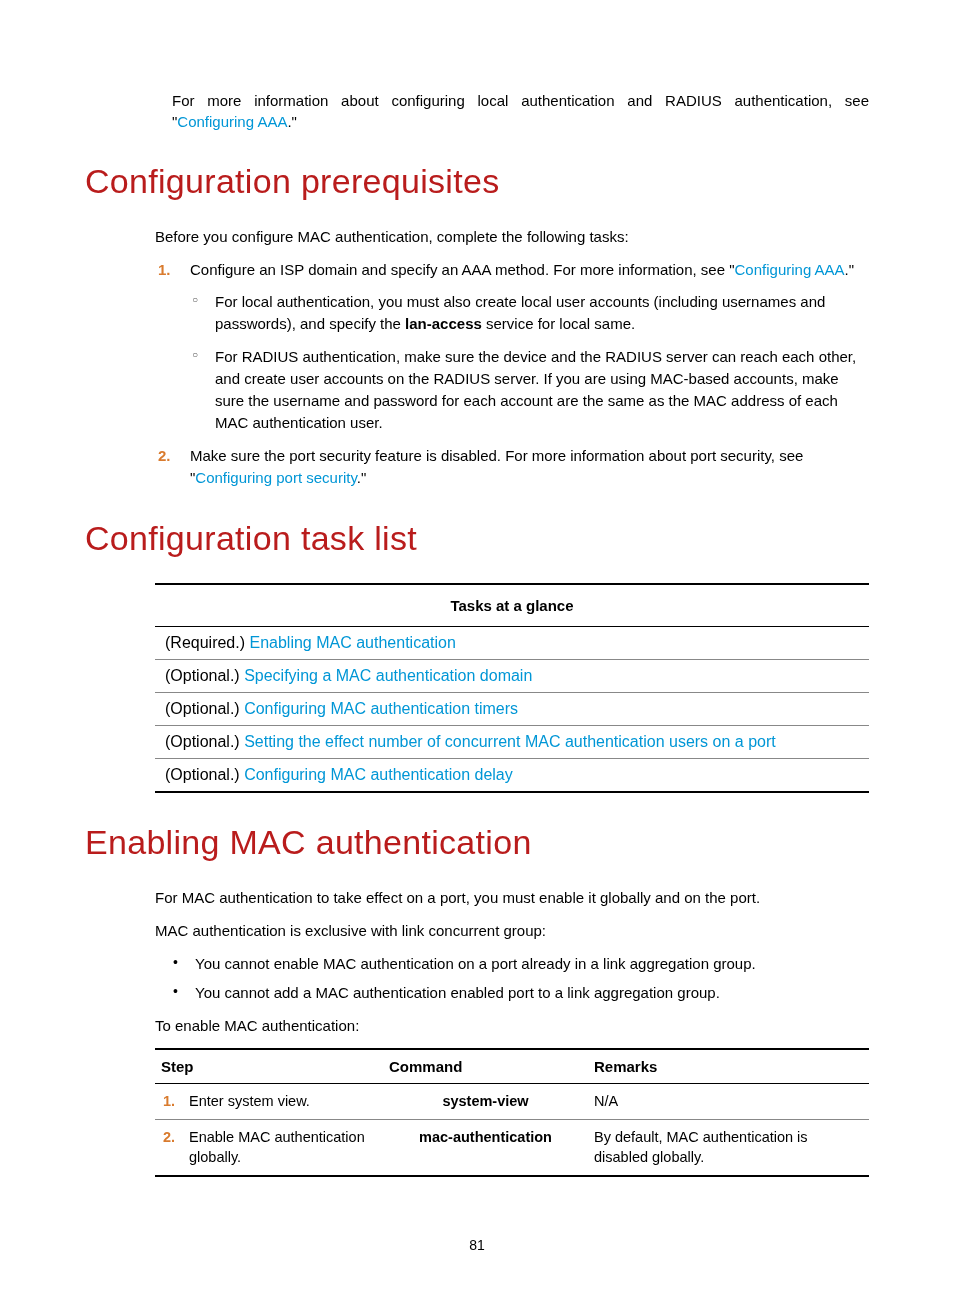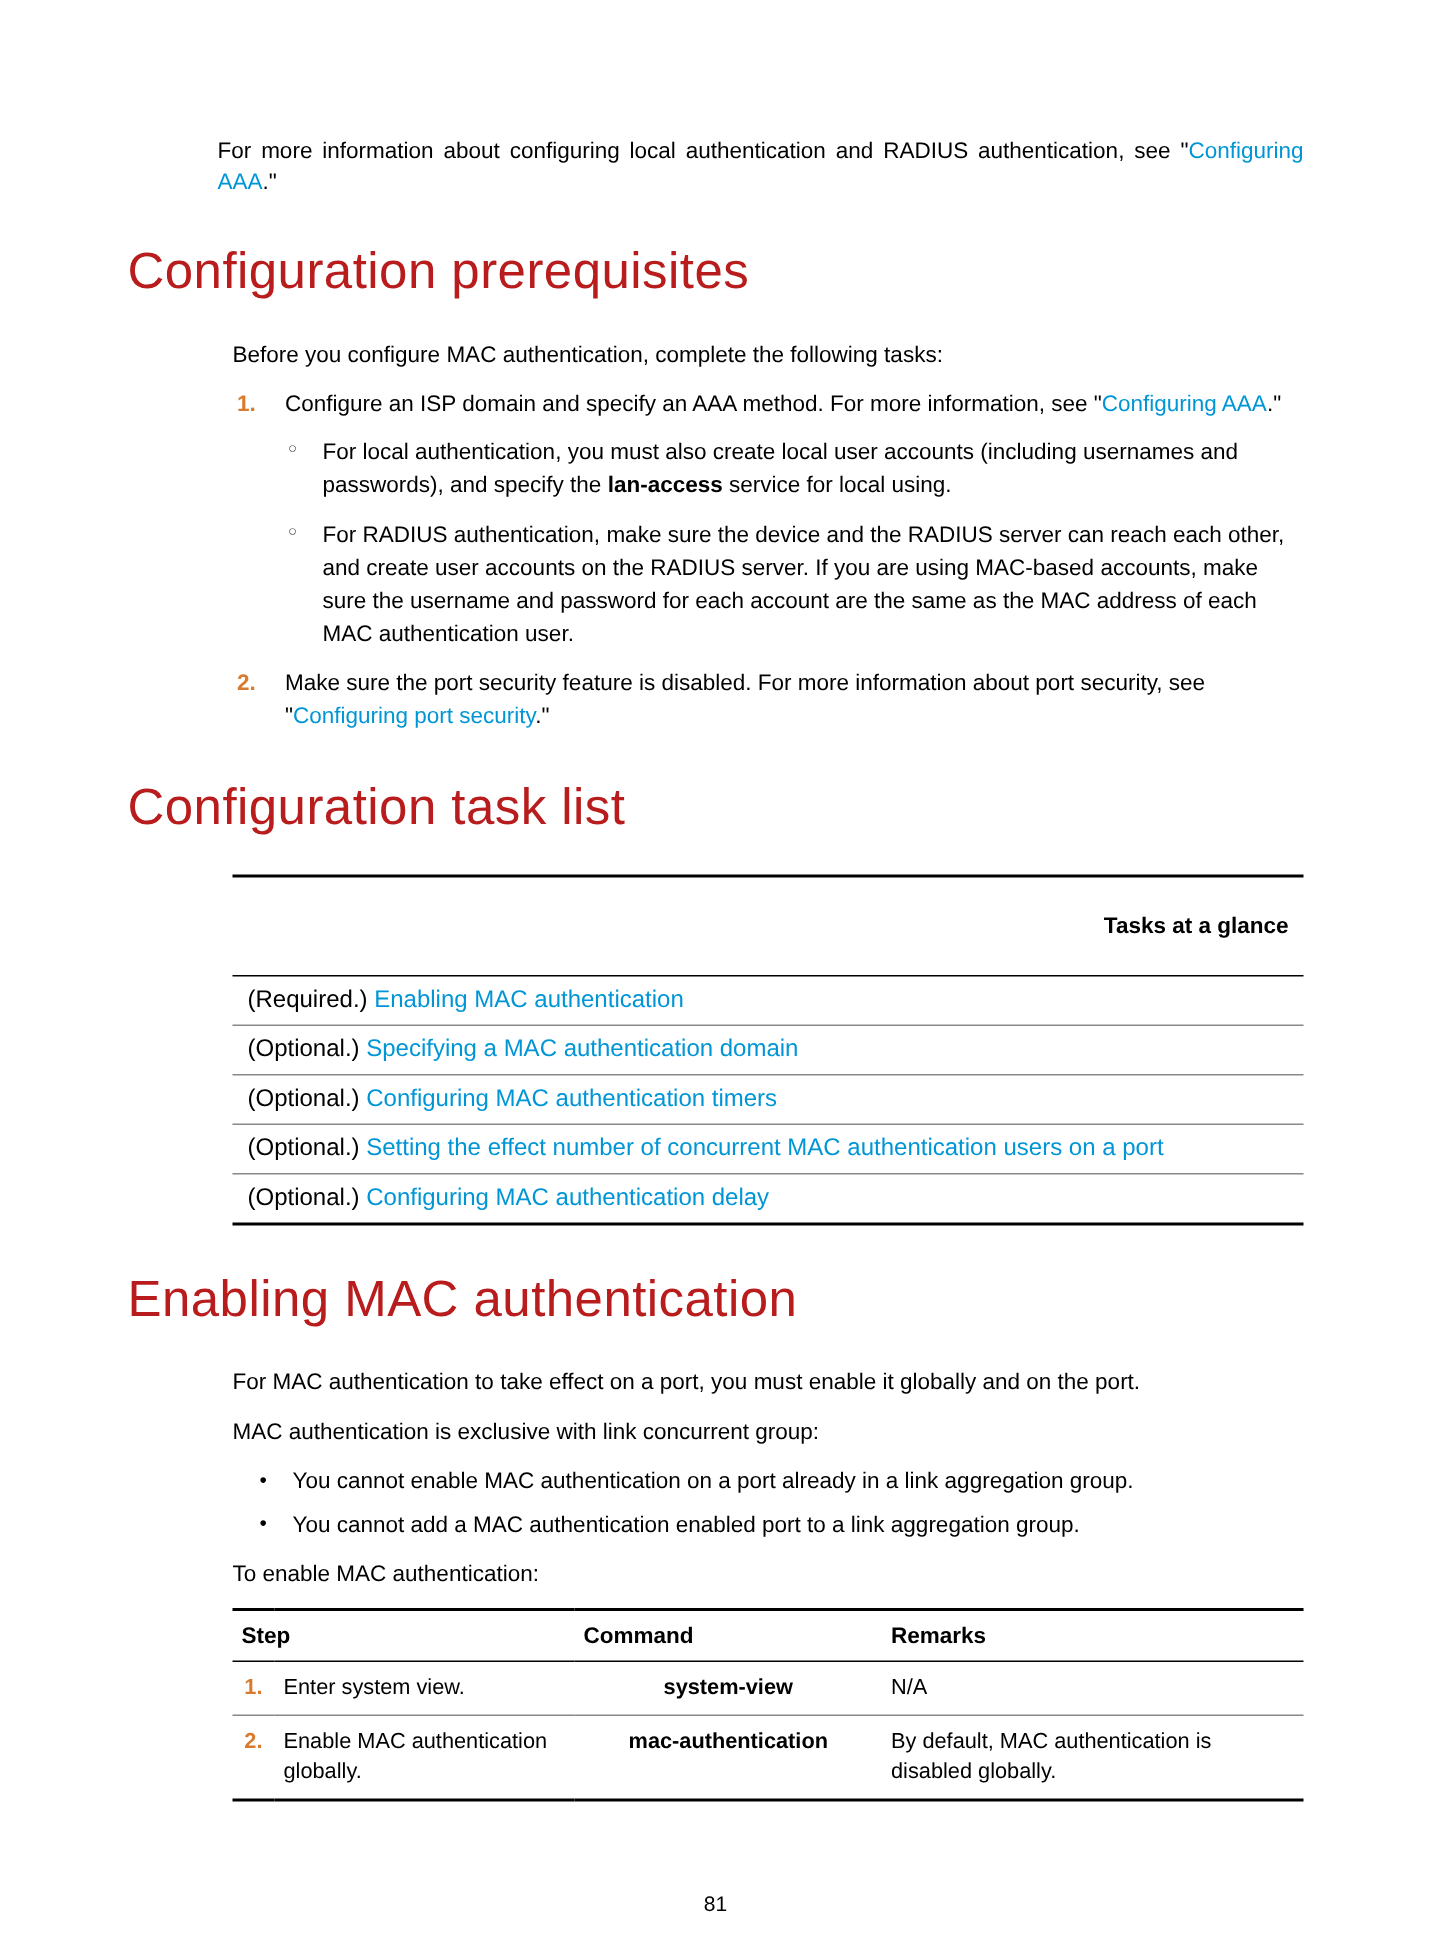--- a/index.html
+++ b/index.html
@@ -1,29 +1,29 @@
 <!DOCTYPE html>
 <html><head>
   <meta charset="utf-8">
   <style>
     * { margin: 0; padding: 0; box-sizing: border-box; }
     body { font-family: Arial, Helvetica, sans-serif; font-size: 15px; color: #000; background: #fff; width: 954px; padding: 90px 85px 50px 85px; }
-    .intro-para { margin-left: 60px; margin-bottom: 30px; text-align: justify; line-height: 1.4; }
+    .intro-para { margin-left: 87px; margin-bottom: 30px; text-align: justify; line-height: 1.4; }
     .link { color: #0096d6; }
     h1 { font-family: Arial, Helvetica, sans-serif; font-weight: 300; font-size: 34px; color: #b91c1c; margin-bottom: 25px; margin-top: 30px; letter-spacing: 0.3px; }
     .body-text { margin-left: 70px; margin-bottom: 12px; line-height: 1.4; }
     ol.numbered { list-style: none; margin-left: 70px; margin-bottom: 12px; }
     ol.numbered > li { padding-left: 35px; position: relative; margin-bottom: 12px; line-height: 1.45; }
     ol.numbered > li .num { position: absolute; left: 3px; top: 0; font-weight: bold; color: #d97b2e; }
     ul.sub { list-style: none; margin-top: 10px; }
     ul.sub > li { padding-left: 25px; position: relative; margin-bottom: 12px; line-height: 1.45; }
     ul.sub > li::before { content: "○"; position: absolute; left: 2px; top: 2px; font-size: 10px; color: #555; }
     .bold { font-weight: bold; }
     table.tasks { width: calc(100% - 70px); margin-left: 70px; border-collapse: collapse; margin-top: 10px; margin-bottom: 10px; border-top: 2px solid #000; border-bottom: 2px solid #000; }
-    table.tasks th { text-align: right; font-weight: bold; padding: 24px 10px; border-bottom: 1.5px solid #000; font-size: 15px; }
+    table.tasks th { text-align: center; font-weight: bold; padding: 12px 10px; border-bottom: 1.5px solid #000; font-size: 15px; }
     table.tasks td { padding: 7px 10px; border-bottom: 1px solid #888; font-size: 16px; }
     table.tasks tr:last-child td { border-bottom: none; }
     ul.bullets { list-style: none; margin-left: 70px; margin-bottom: 12px; }
     ul.bullets > li { padding-left: 40px; position: relative; margin-bottom: 8px; line-height: 1.4; }
     ul.bullets > li::before { content: "•"; position: absolute; left: 18px; top: 0; font-size: 14px; }
     table.steps { width: calc(100% - 70px); margin-left: 70px; border-collapse: collapse; margin-top: 12px; border-top: 2px solid #000; border-bottom: 2px solid #000; }
     table.steps th { text-align: left; font-weight: bold; padding: 8px 6px; border-bottom: 1.5px solid #000; font-size: 15px; }
     table.steps td { padding: 8px 6px; border-bottom: 1px solid #888; font-size: 14.5px; vertical-align: top; line-height: 1.35; }
     table.steps tr:last-child td { border-bottom: none; }
     table.steps td.stepnum { color: #d97b2e; font-weight: bold; width: 28px; text-align: right; padding-right: 8px; }
@@ -42,21 +42,21 @@
 <h1>Configuration prerequisites</h1>
 
 <div class="body-text">Before you configure MAC authentication, complete the following tasks:</div>
 
 <ol class="numbered">
   <li>
     <span class="num">1.</span>
     <span>Configure an ISP domain and specify an AAA method. For more information, see "</span><span class="link">Configuring AAA</span><span>."</span>
     <ul class="sub">
       <li>
-        <span>For local authentication, you must also create local user accounts (including usernames and passwords), and specify the </span><span class="bold">lan-access</span><span> service for local using.</span>
+        <span>For local authentication, you must also create local user accounts (including usernames and passwords), and specify the </span><span class="bold">lan-access</span><span> service for local same.</span>
       </li>
       <li>For RADIUS authentication, make sure the device and the RADIUS server can reach each other, and create user accounts on the RADIUS server. If you are using MAC-based accounts, make sure the username and password for each account are the same as the MAC address of each MAC authentication user.</li>
     </ul>
   </li>
   <li>
     <span class="num">2.</span>
     <span>Make sure the port security feature is disabled. For more information about port security, see "</span><span class="link">Configuring port security</span><span>."</span>
   </li>
 </ol>
 

